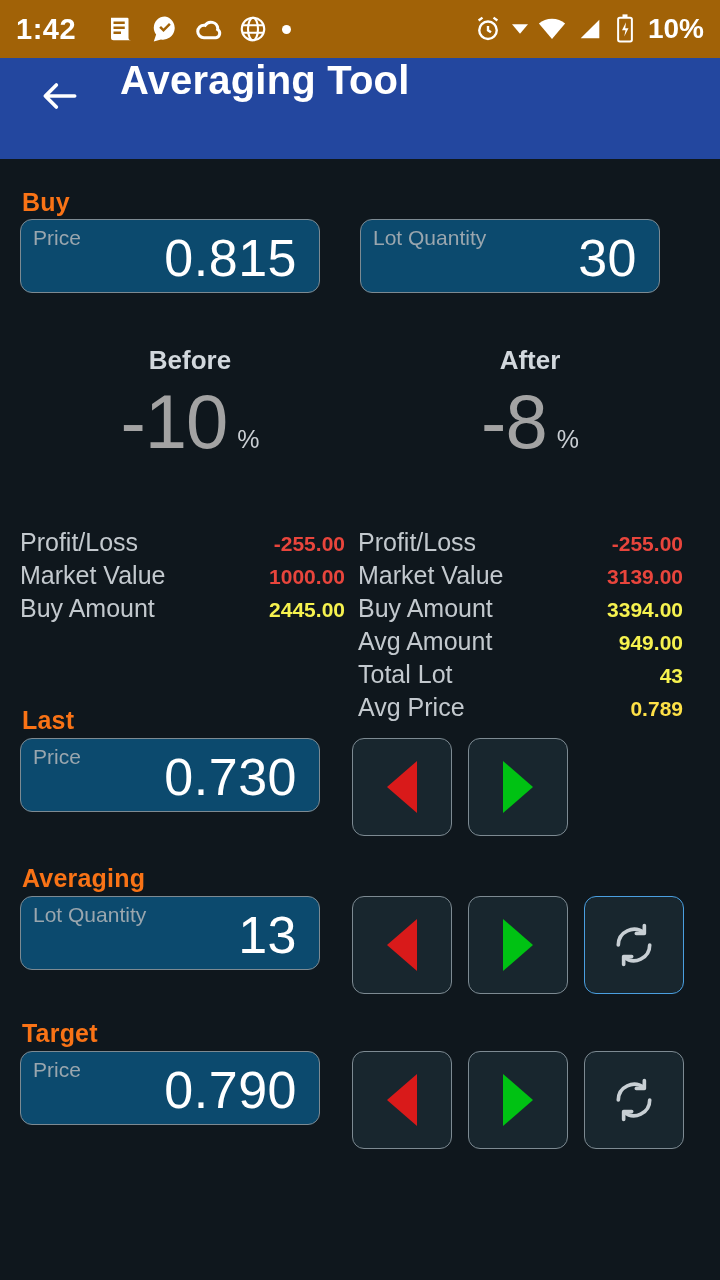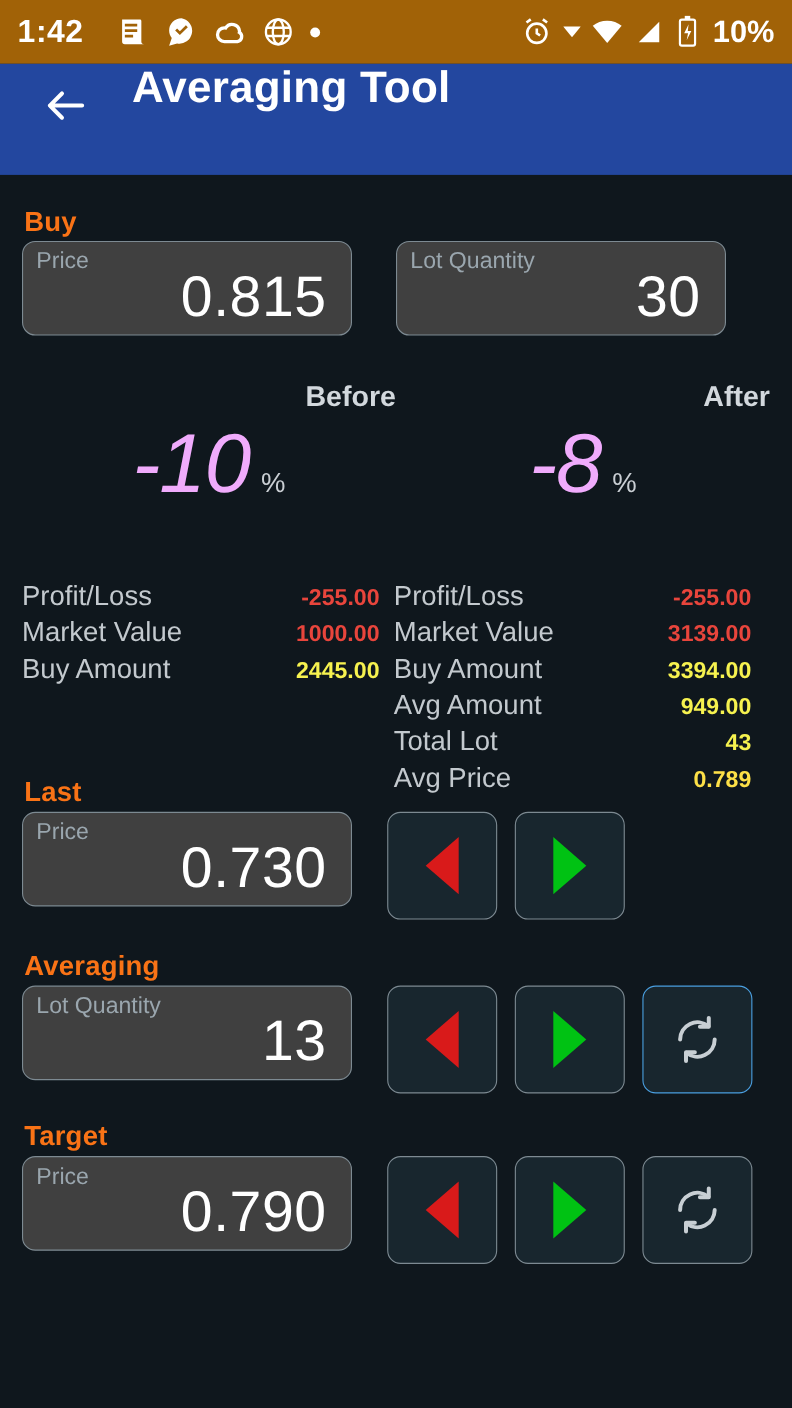--- a/index.html
+++ b/index.html
@@ -43,23 +43,23 @@
 
   
   .content { position: absolute; top: 159px; left: 0; width: 720px; height: 1121px; }
 
   .section-label {
     color: #f97316; font-size: 25px; font-weight: 700; letter-spacing: .2px;
   }
 
   
   .field {
-    position: relative; background: #404040;
+    position: relative; background: #0c4a6e;
     border: 1.5px solid #7d8a92; border-radius: 12px;
-    height: 86px;
+    height: 74px;
   }
   .field-label {
     position: absolute; top: 6px; left: 12px;
     color: #9aa6ae; font-size: 21px; font-weight: 400;
   }
   .field-value {
     position: absolute; bottom: 8px; right: 22px;
     color: #ffffff; font-size: 52px; font-weight: 400; line-height: 1;
     letter-spacing: .5px;
   }
@@ -84,33 +84,33 @@
   }
 
   
   .buy-head { position: absolute; top: 29px; left: 22px; }
   .buy-f1 { position: absolute; top: 60px; left: 20px; width: 300px; }
   .buy-f2 { position: absolute; top: 60px; left: 360px; width: 300px; }
 
   
   .ba-head { position: absolute; top: 186px; left: 0; width: 720px; }
   .ba-col-head {
-    position: absolute; color: #d2d8dd; font-size: 26px; font-weight: 700; text-align: right;
+    position: absolute; color: #d2d8dd; font-size: 26px; font-weight: 700; text-align: center;
   }
   .ba-before-head { left: 20px; width: 340px; }
   .ba-after-head  { left: 360px; width: 340px; }
 
   .pct-row { position: absolute; top: 225px; left: 0; width: 720px; height: 95px; }
   .pct-box {
     position: absolute; display: flex; align-items: baseline; justify-content: center;
   }
   .pct-before { left: 20px; width: 340px; }
   .pct-after  { left: 360px; width: 340px; }
   .pct-num {
-    color: #f0abfc; font-size: 76px; font-weight: 400; line-height: 1; letter-spacing: -1px; font-style: italic;
+    color: #a3a3a3; font-size: 76px; font-weight: 400; line-height: 1; letter-spacing: -1px;
   }
   .pct-sym { color: #c9ced3; font-size: 25px; font-weight: 400; margin-left: 10px; }
 
   
   .stats { position: absolute; top: 325px; left: 0; width: 720px; }
   .stat-col { position: absolute; top: 0; }
   .stat-col.left  { left: 20px;  width: 325px; }
   .stat-col.right { left: 358px; width: 325px; }
   .stat-row {
     display: flex; justify-content: space-between; align-items: baseline;

